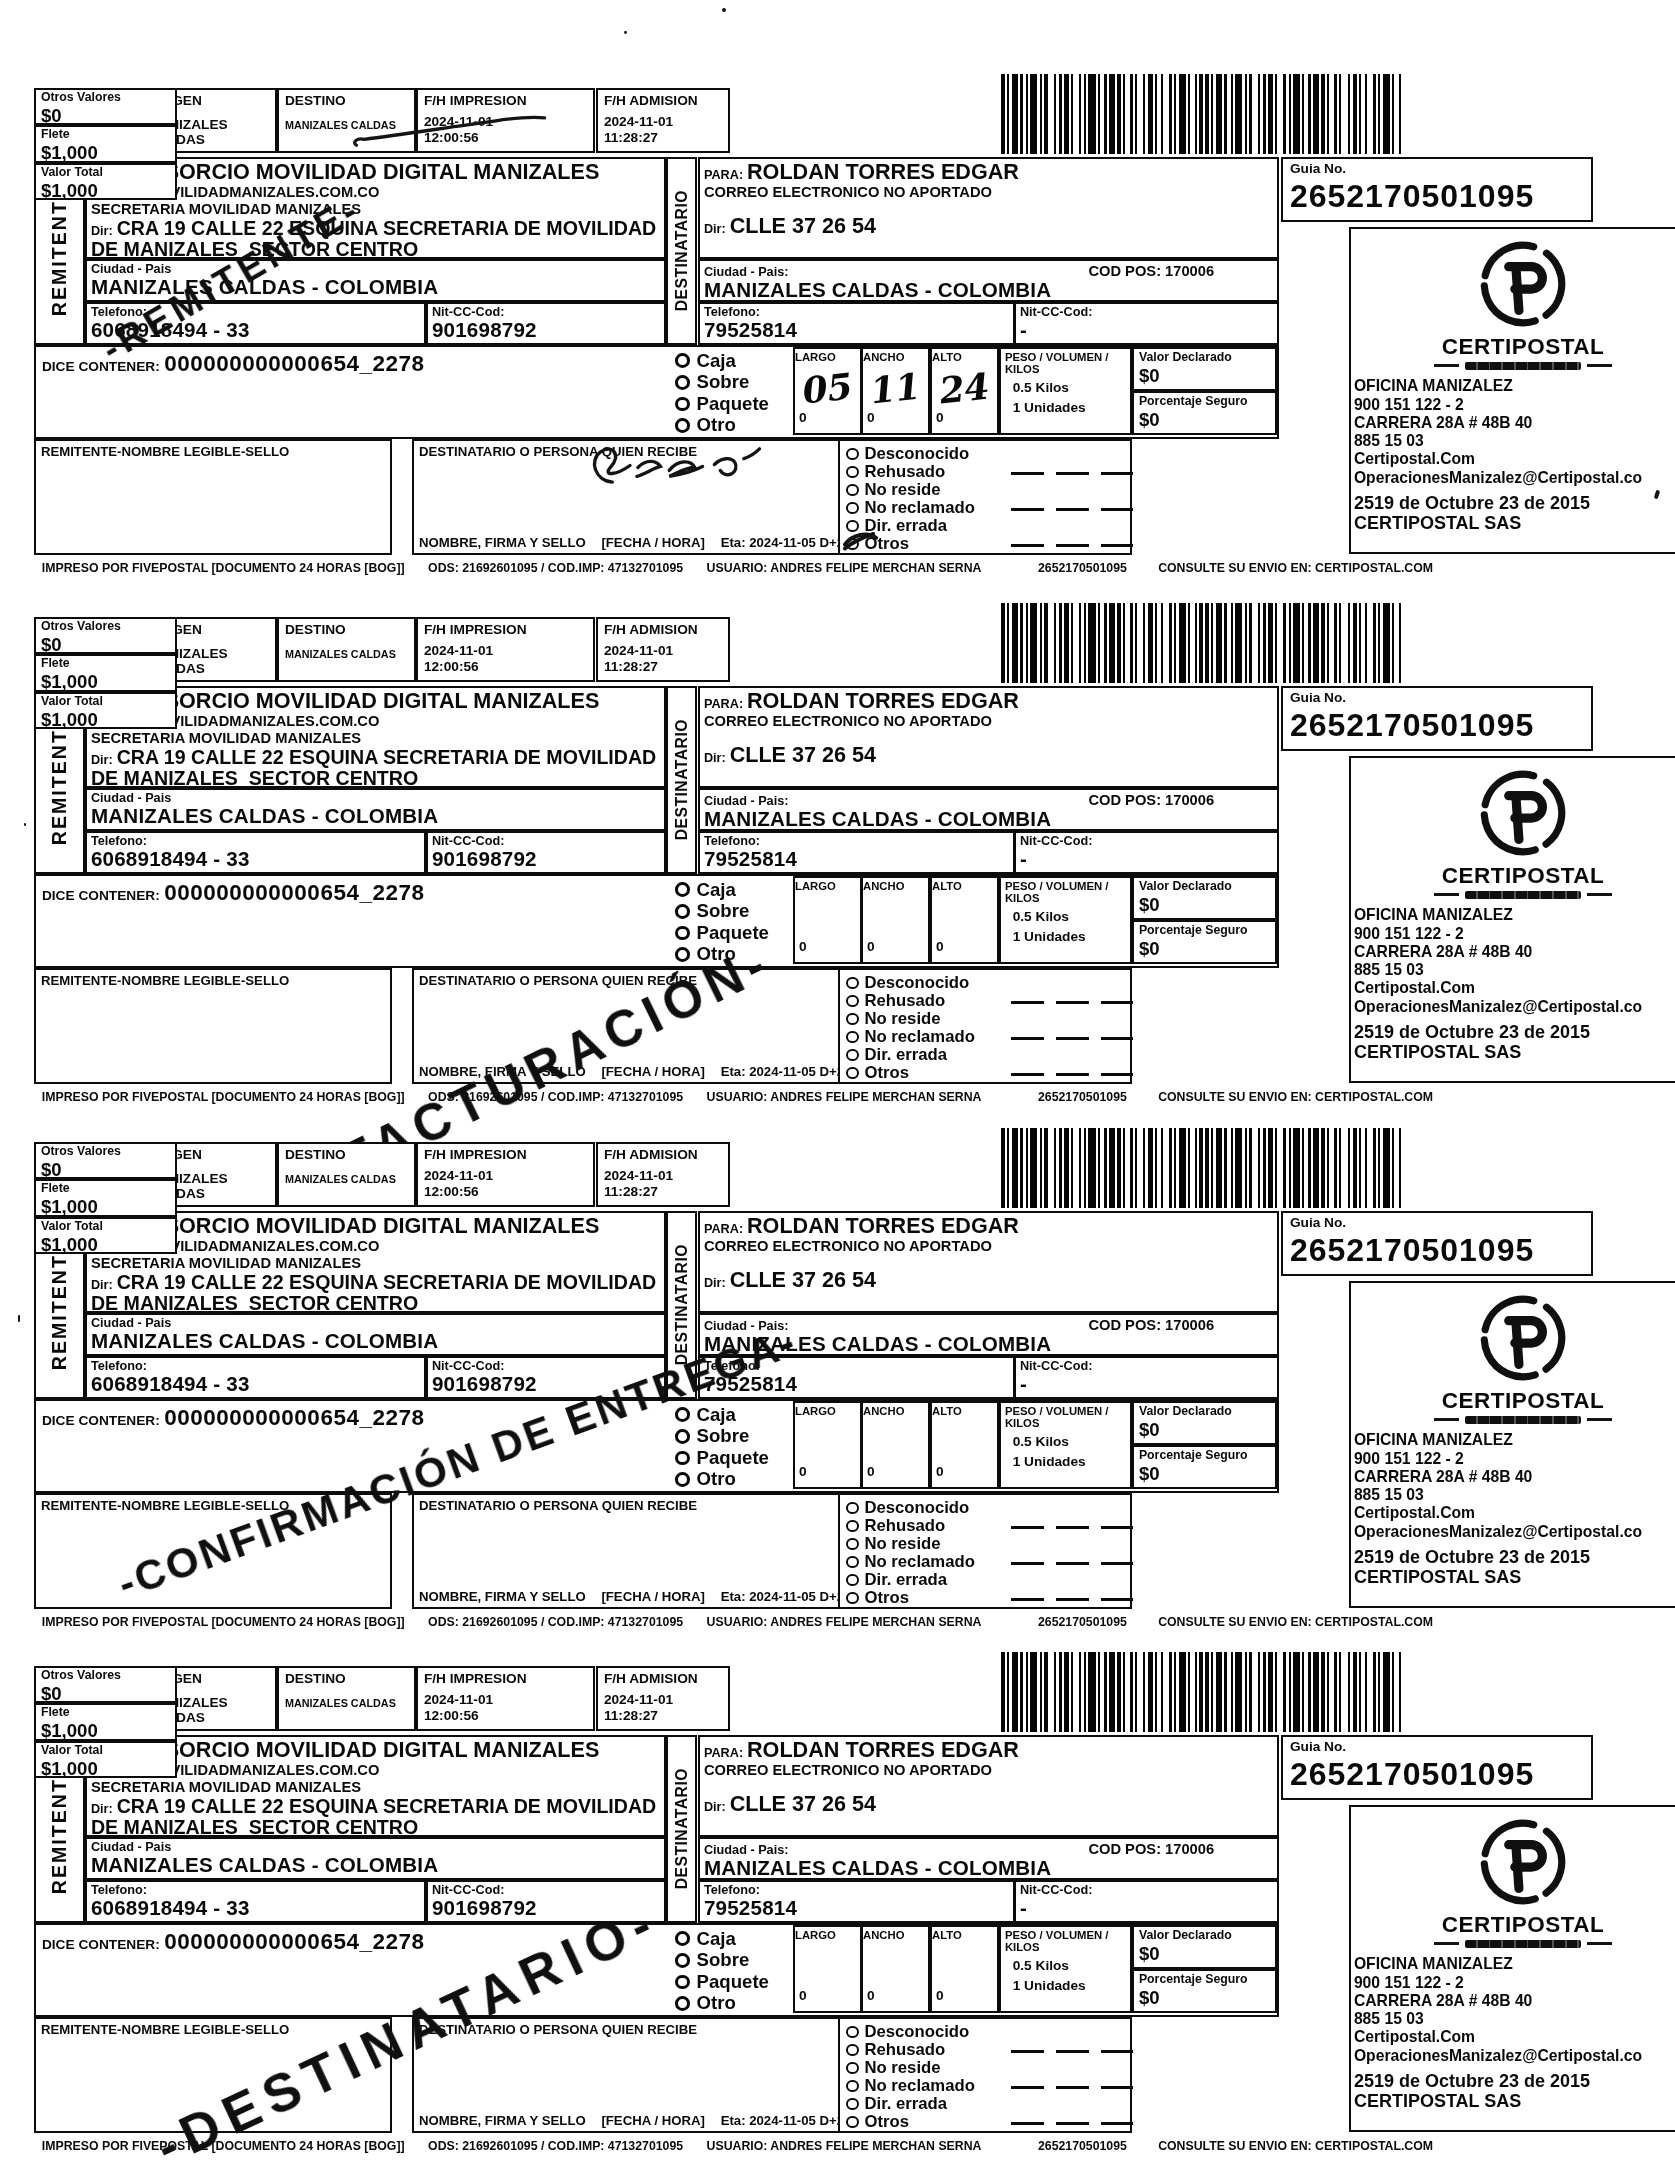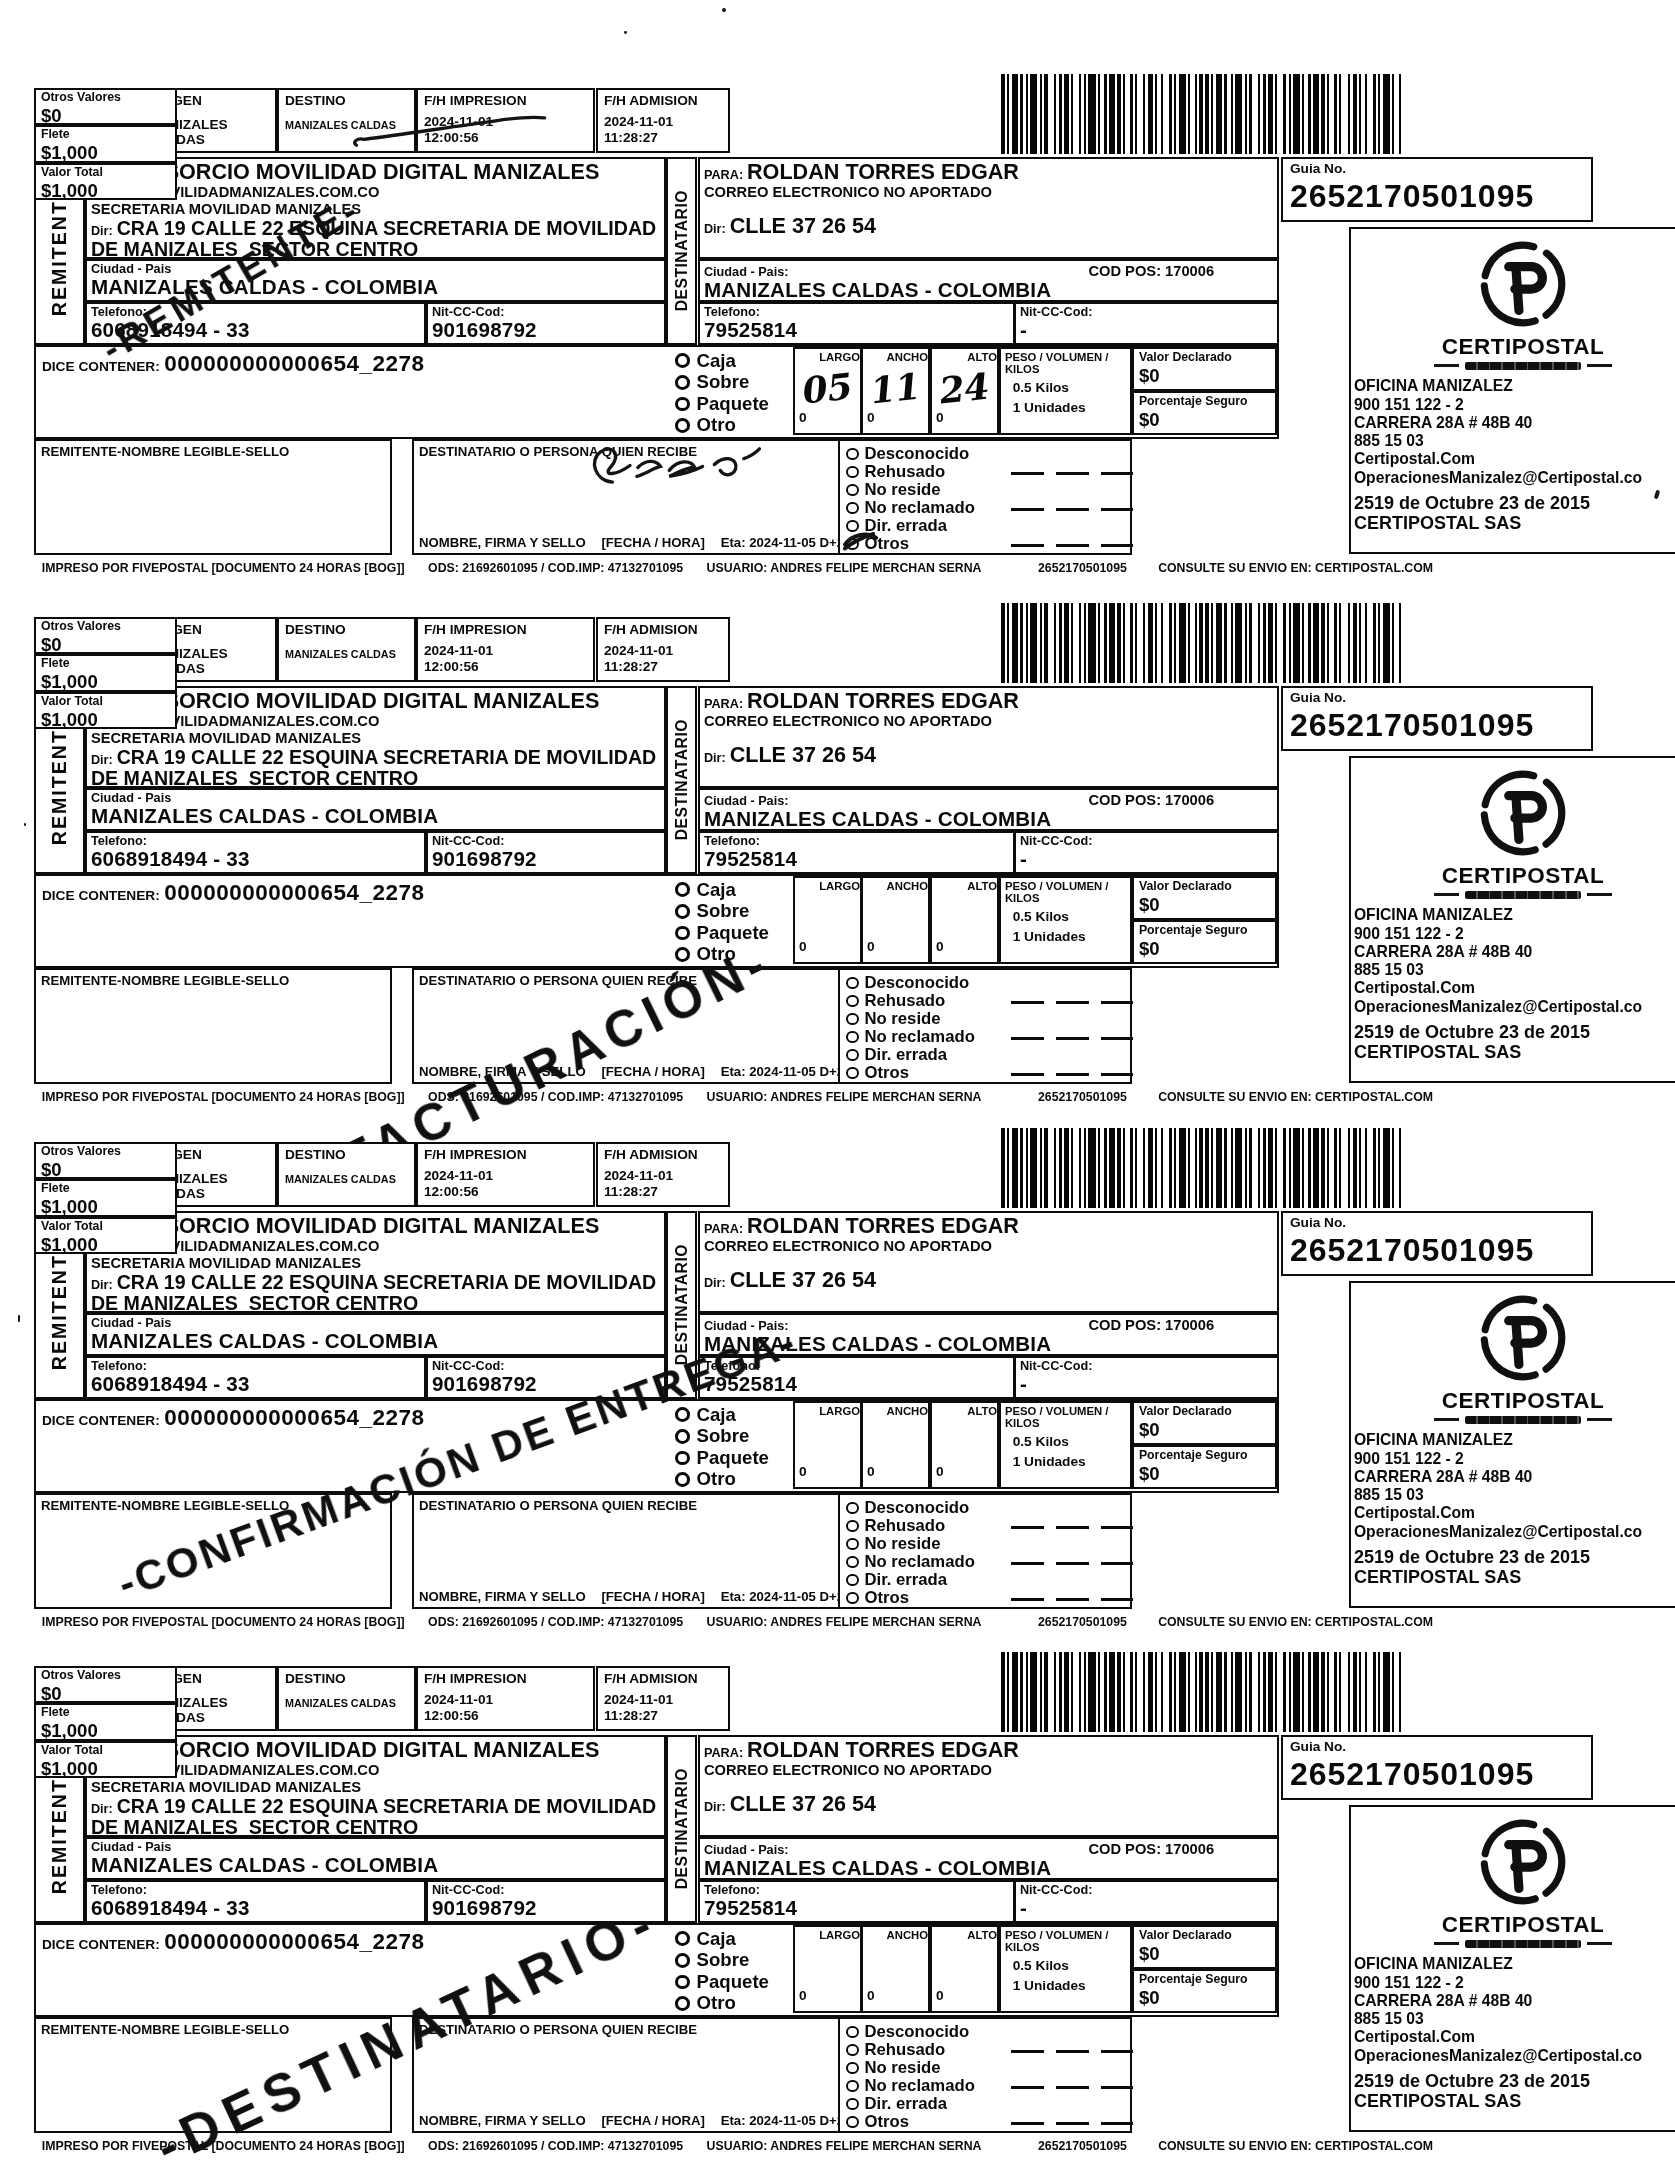--- a/index.html
+++ b/index.html
@@ -58,21 +58,21 @@
   
   .dice { left:0; top:257px; width:1245px; height:94px; }
   .dice-line { position:absolute; left:5.9px; top:3.9px; white-space:nowrap; }
   .diceval { font-size:22.5px; letter-spacing:0.5px; }
   .radios { position:absolute; left:639px; top:2.9px; }
   .radrow { display:flex; align-items:center; gap:6.9px; height:21.6px; }
   .circ { width:14.7px; height:14.7px; border:3.4px solid #0a0a0a; border-radius:50%; flex:0 0 auto; }
   .radlbl { font-size:18.6px; }
   .dimcell { width:69px; height:88px; padding:2px 0; }
   .d1 { left:757px; top:0; } .d2 { left:825px; top:0; } .d3 { left:894px; top:0; }
-  .dimhdr { font-size:11.3px; text-align:right; }
+  .dimhdr { font-size:11.3px; text-align:left; }
   .dim-zero { position:absolute; left:3.9px; bottom:7.8px; font-size:13.7px; }
   .hand-dim { position:absolute; left:0; top:17.6px; width:100%; text-align:center;
               font-family:"DejaVu Serif", serif; font-style:italic; font-size:36px;
               transform:rotate(-6deg); }
   .pesocell { left:963px; top:0; width:133px; height:88px; padding:2px 3.9px; }
   .pv { font-size:13.7px; margin:4.9px 0 0 7.8px; }
   .valcell { left:1096px; width:145px; height:44px; padding:2px 4.9px; }
   .vc1 { top:0; } .vc2 { top:44px; }
   .vv { font-size:18.6px; margin-top:1px; }
   .lbl125 { font-size:12.3px; line-height:1.05; }

